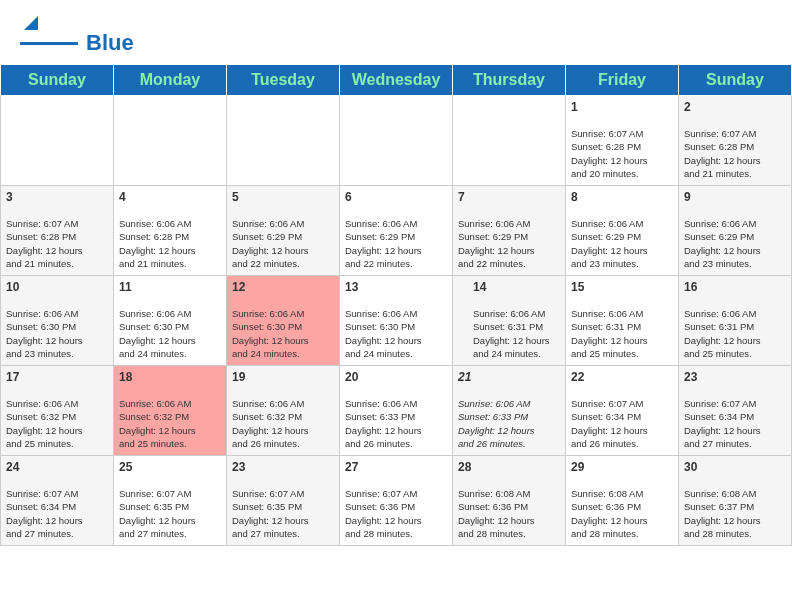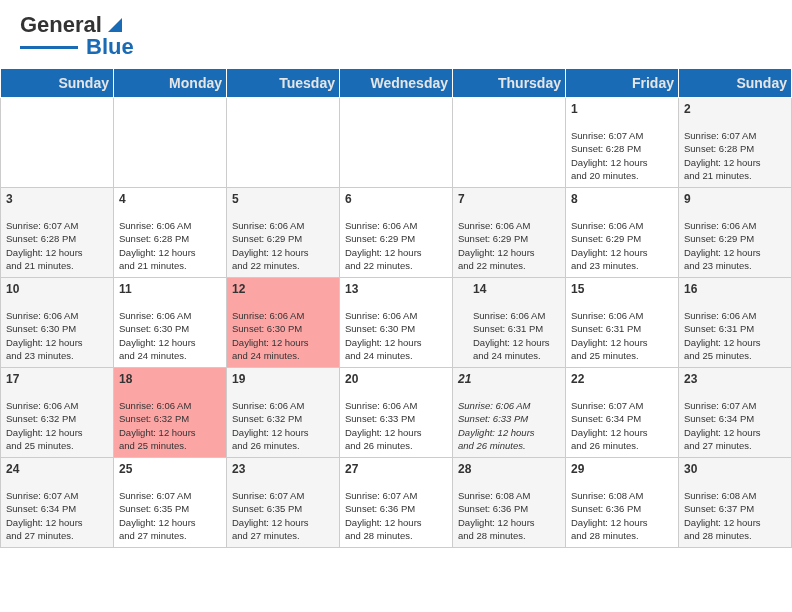--- a/index.html
+++ b/index.html
@@ -32,25 +32,25 @@
       font-size: 15px;
       color: #555;
     }
     .calendar {
       width: 100%;
       border-collapse: collapse;
       margin: 0 0 0 0;
     }
     .calendar th {
       background: #1a6bb5;
-      color: #e5e5e5;
-      font-size: 14px;
+      color: #86efac;
+      font-size: 16px;
       font-weight: bold;
       padding: 6px 4px;
-      text-align: right;
+      text-align: center;
       border: 1px solid #fff;
     }
     .calendar td {
       border: 1px solid #ccc;
       vertical-align: top;
       padding: 4px 5px;
       font-size: 10px;
       color: #333;
       width: 113px;
       min-height: 90px;
@@ -81,21 +81,20 @@
     tr:nth-child(odd) td { background: #f5f5f5; }
     tr:nth-child(even) td { background: #fff; }
     .calendar thead th { background: #1a6bb5; }
   </style>
 </head>
 <body>
 
 <div class="header">
   <div class="logo">
     <div style="display:flex; align-items:center; gap:2px;">
-      <span style="font-size:22px; font-weight:bold; color:#333; font-family:Arial;">General</span>
       <svg width="22" height="22" viewBox="0 0 22 22">
         <polygon points="4,18 18,4 18,18" fill="#1a6bb5"></polygon>
       </svg>
     </div>
     <div style="display:flex; align-items:center; margin-top:-4px;">
       <div style="width:58px; height:3px; background:#1a6bb5;"></div>
       <span style="font-size:22px; font-weight:bold; color:#1a6bb5; font-family:Arial; margin-left:8px;">Blue</span>
     </div>
   </div>
   <div class="title-section">

